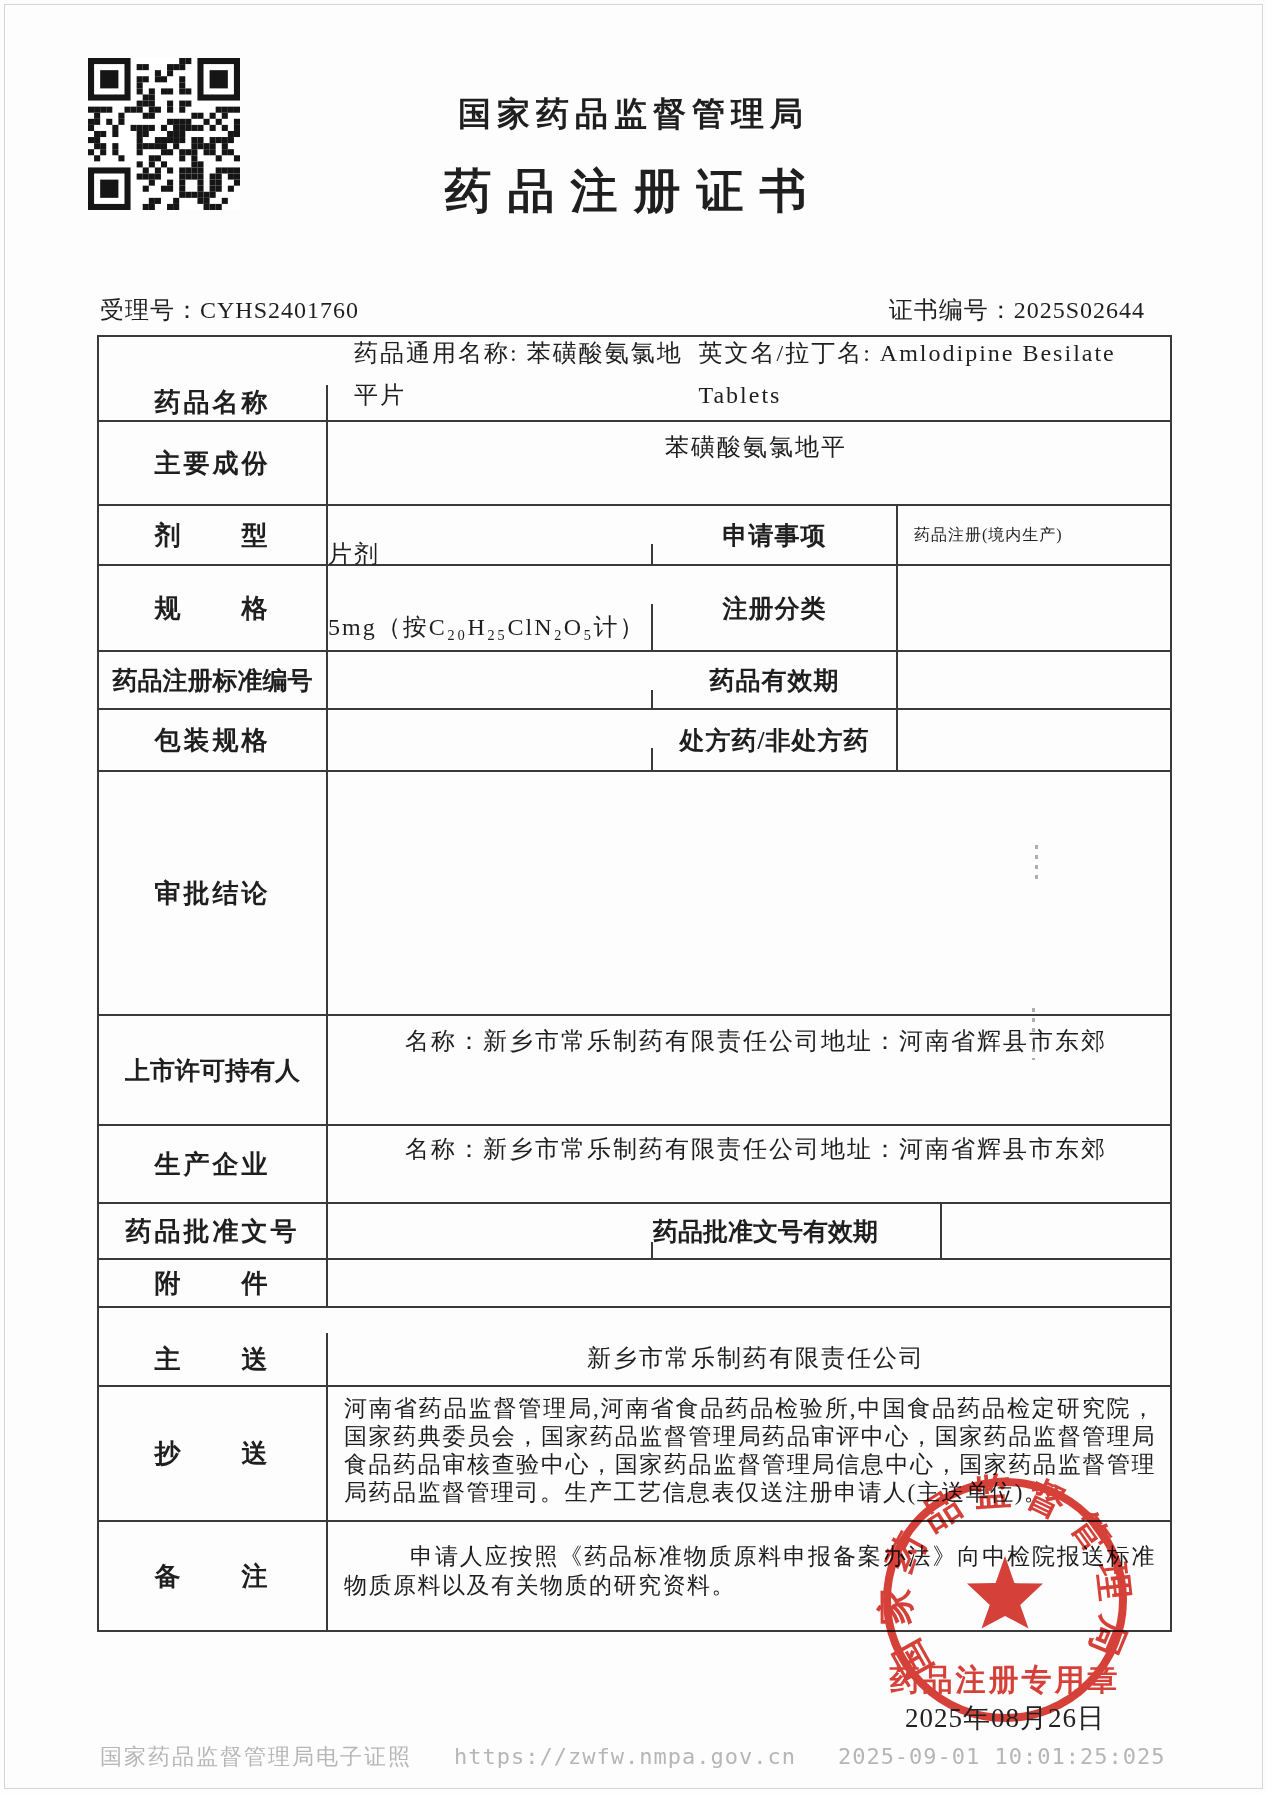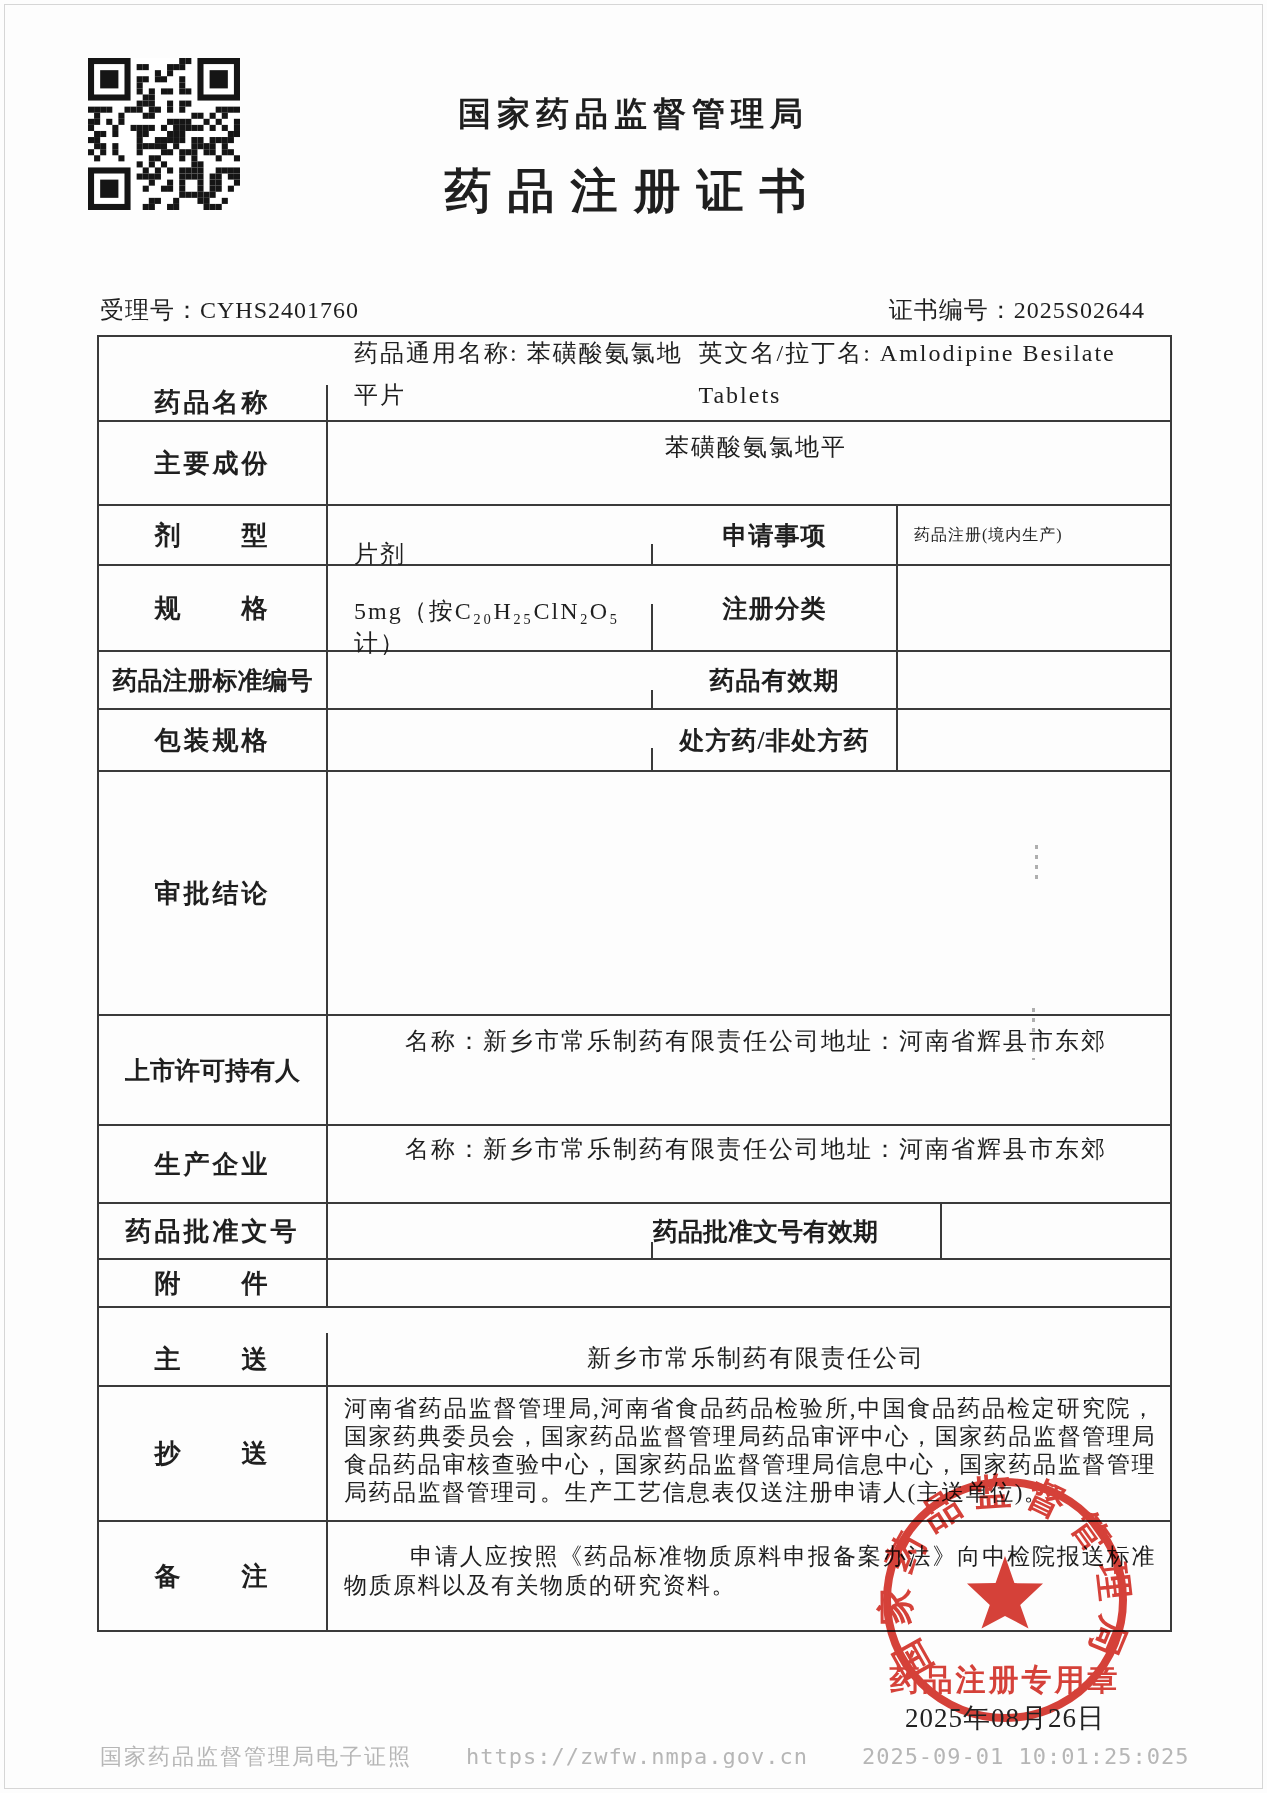--- a/index.html
+++ b/index.html
@@ -20,30 +20,30 @@
   .title-cert{position:absolute;left:0;top:160px;width:1267px;text-align:center;font-size:47px;font-weight:600;letter-spacing:16px;}
   .meta-row{position:absolute;left:100px;top:294px;width:1045px;display:flex;justify-content:space-between;font-size:24px;letter-spacing:1px;}
   .cert-table{position:absolute;left:97px;top:335px;width:1075px;border:2px solid var(--bd);box-sizing:border-box;background:transparent;}
   .t-row{display:flex;border-bottom:2px solid var(--bd);box-sizing:border-box;}
   .t-row.last{border-bottom:none;}
   .lab{flex:0 0 229px;width:229px;border-right:2px solid var(--bd);box-sizing:border-box;
        display:flex;align-items:center;justify-content:center;text-align:center;
        font-size:26px;font-weight:600;letter-spacing:3px;}
   .lab.tight{letter-spacing:0;font-size:25px;}
   .val{flex:1;display:flex;flex-direction:row;justify-content:center;padding:4px 12px 4px 26px;font-size:24px;letter-spacing:2px;line-height:42px;box-sizing:border-box;}
-  .cellb{flex:0 0 325px;width:325px;border-right:2px solid var(--bd);box-sizing:border-box;display:flex;align-items:center;padding-left:26px;font-size:24px;letter-spacing:2px;margin-top:38px;}
+  .cellb{flex:0 0 325px;width:325px;border-right:2px solid var(--bd);box-sizing:border-box;display:flex;align-items:center;font-size:24px;letter-spacing:2px;margin-top:38px;}
   .cellc{flex:0 0 245px;width:245px;border-right:2px solid var(--bd);box-sizing:border-box;display:flex;align-items:center;justify-content:center;font-size:25px;font-weight:600;letter-spacing:1px;text-align:center;}
   .cellc.wide{flex:0 0 289px;width:289px;justify-content:flex-start;letter-spacing:0;}
   .celld{flex:1;display:flex;align-items:center;padding-left:16px;font-size:16px;letter-spacing:1px;}
   .para{display:block;font-size:23px;line-height:28px;letter-spacing:1.5px;text-align:justify;padding:8px 14px 8px 16px;}
   .para.remark{line-height:29px;text-indent:66px;padding-top:20px;}
   .faint-mark{position:absolute;width:3px;background:repeating-linear-gradient(180deg,rgba(110,110,110,.55) 0 4px,transparent 4px 10px);}
   .seal{position:absolute;left:873px;top:1468px;width:264px;height:264px;color:var(--seal);opacity:.93;mix-blend-mode:multiply;}
   .seal-date{position:absolute;left:880px;top:1700px;width:250px;text-align:center;font-size:27px;letter-spacing:1px;color:#222;}
-  .footer{position:absolute;left:100px;top:1742px;display:flex;gap:54px;align-items:baseline;color:var(--faded);}
+  .footer{position:absolute;left:100px;top:1742px;display:flex;gap:42px;align-items:baseline;color:var(--faded);}
   .footer .cjk{font-size:22px;letter-spacing:2px;}
   .footer .mono{font-family:"DejaVu Sans Mono","Liberation Mono",monospace;font-size:22px;letter-spacing:1px;}
 </style>
 </head>
 <body>
 
 <div class="page">
   <div class="page-border"></div>
 
   <svg id="qr" class="qr" viewBox="0 0 150 150">

